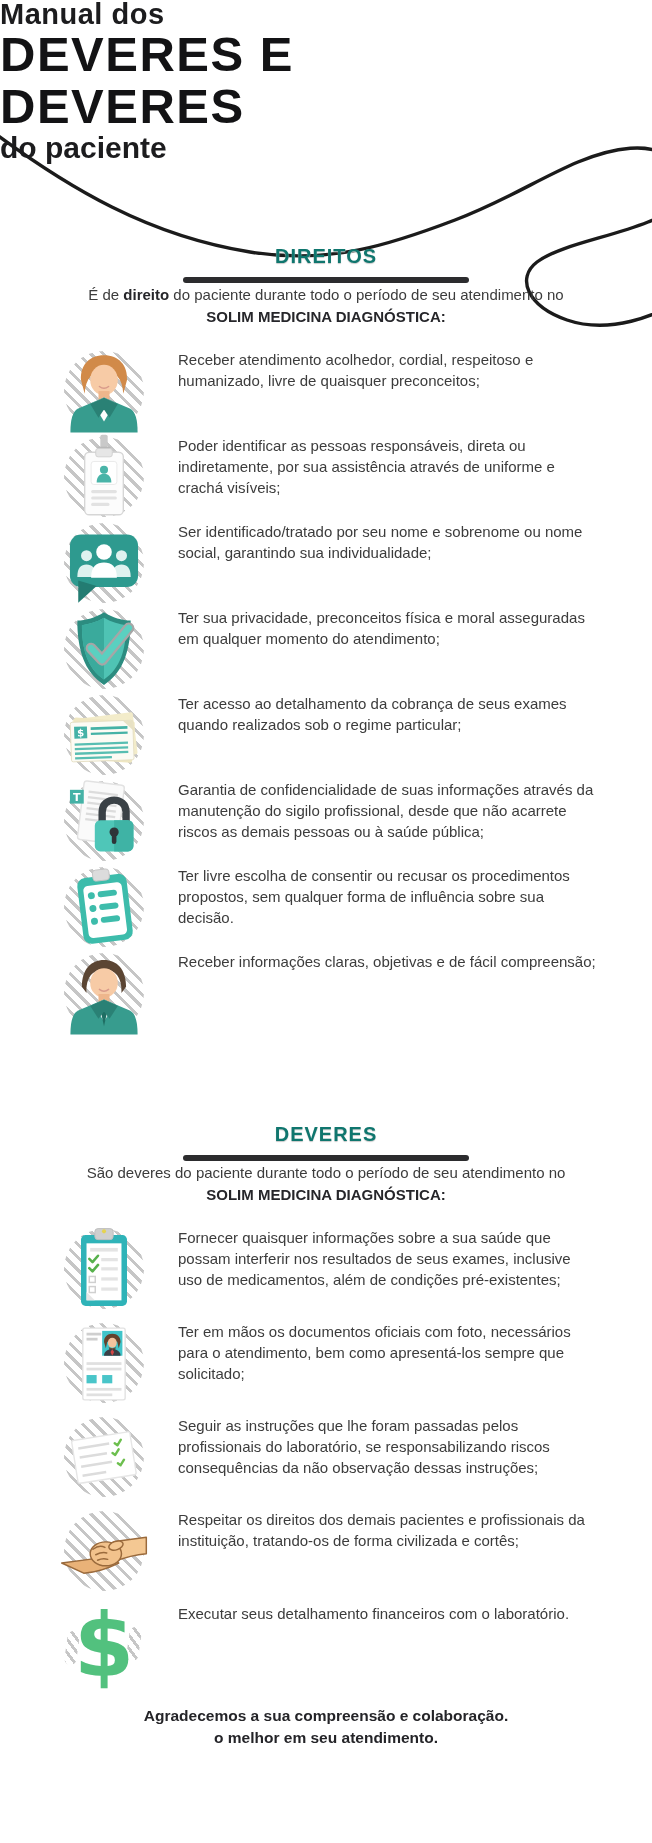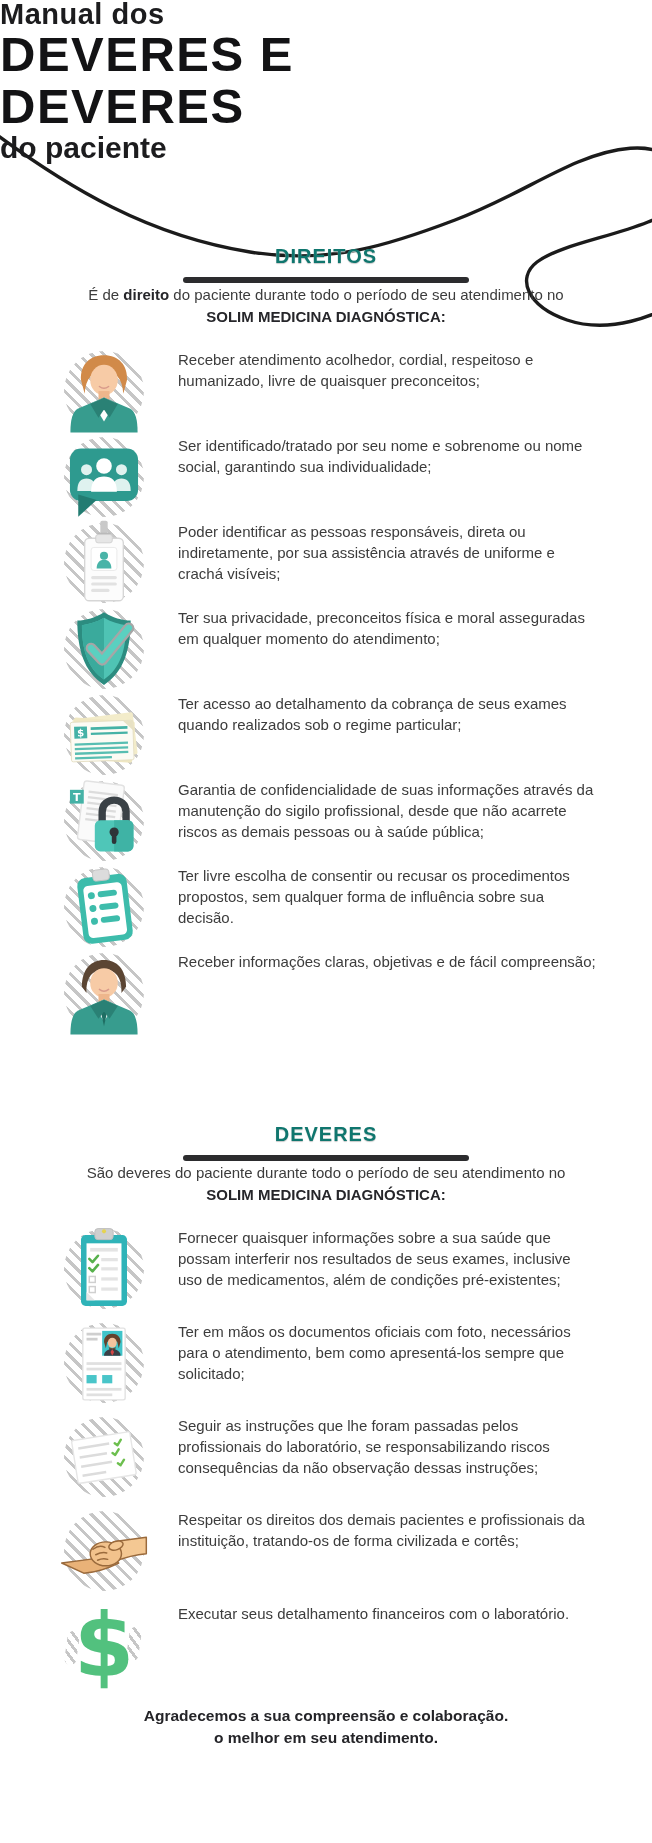--- a/index.html
+++ b/index.html
@@ -93,50 +93,50 @@
           <path d="M50 56l15 7-9 15-6-9v-13z" fill="#2a8175"></path>
         </svg>
       </div>
       <div class="item-text">Receber atendimento acolhedor, cordial, respeitoso e humanizado, livre de quaisquer preconceitos;</div>
     </div>
 
     <div class="item">
       <div class="icon-cell">
         <div class="stripe-circle"></div>
         <svg class="icon-art" viewBox="0 0 100 100">
-          <rect x="13" y="18" width="74" height="57" rx="12" fill="#2e9a8f"></rect>
-          <path d="M22 68v24l20-18z" fill="#237c72"></path>
-          <circle cx="31" cy="41" r="6" fill="#dff2ef"></circle>
-          <path d="M21 64c0-10 4-13.5 10-13.5S41 54 41 64z" fill="#dff2ef"></path>
-          <circle cx="69" cy="41" r="6" fill="#dff2ef"></circle>
-          <path d="M59 64c0-10 4-13.5 10-13.5S79 54 79 64z" fill="#dff2ef"></path>
-          <circle cx="50" cy="37" r="8.5" fill="#ffffff"></circle>
-          <path d="M36 65c0-12.5 6-16.5 14-16.5s14 4 14 16.5z" fill="#ffffff"></path>
-        </svg>
-      </div>
-      <div class="item-text">Ser identificado/tratado por seu nome e sobrenome ou nome social, garantindo sua individualidade;</div>
-    </div>
-
-    <div class="item">
-      <div class="icon-cell">
-        <div class="stripe-circle"></div>
-        <svg class="icon-art" viewBox="0 0 100 100">
           <rect x="46" y="3" width="8" height="16" rx="2" fill="#c9c9c9"></rect>
           <path d="M43 16h14l2 8H41z" fill="#b9b9b9"></path>
           <rect x="29" y="22" width="42" height="68" rx="5" fill="#fcfcfc" stroke="#d6d6d6" stroke-width="1.5"></rect>
           <rect x="41" y="18" width="18" height="9" rx="2.5" fill="#e6e6e6" stroke="#cfcfcf"></rect>
           <rect x="36" y="32" width="28" height="25" rx="3" fill="#ffffff" stroke="#e8e8e8"></rect>
           <circle cx="50" cy="41" r="4.4" fill="#49b4a8"></circle>
           <path d="M42 55c0-7 4-9.5 8-9.5s8 2.5 8 9.5z" fill="#49b4a8"></path>
           <rect x="36" y="63" width="28" height="3.5" rx="1.7" fill="#e2e2e2"></rect>
           <rect x="36" y="70" width="28" height="3.5" rx="1.7" fill="#e2e2e2"></rect>
           <rect x="36" y="77" width="20" height="3.5" rx="1.7" fill="#e2e2e2"></rect>
         </svg>
       </div>
       <div class="item-text">Poder identificar as pessoas responsáveis, direta ou indiretamente, por sua assistência através de uniforme e crachá visíveis;</div>
+    </div>
+
+    <div class="item">
+      <div class="icon-cell">
+        <div class="stripe-circle"></div>
+        <svg class="icon-art" viewBox="0 0 100 100">
+          <rect x="13" y="18" width="74" height="57" rx="12" fill="#2e9a8f"></rect>
+          <path d="M22 68v24l20-18z" fill="#237c72"></path>
+          <circle cx="31" cy="41" r="6" fill="#dff2ef"></circle>
+          <path d="M21 64c0-10 4-13.5 10-13.5S41 54 41 64z" fill="#dff2ef"></path>
+          <circle cx="69" cy="41" r="6" fill="#dff2ef"></circle>
+          <path d="M59 64c0-10 4-13.5 10-13.5S79 54 79 64z" fill="#dff2ef"></path>
+          <circle cx="50" cy="37" r="8.5" fill="#ffffff"></circle>
+          <path d="M36 65c0-12.5 6-16.5 14-16.5s14 4 14 16.5z" fill="#ffffff"></path>
+        </svg>
+      </div>
+      <div class="item-text">Ser identificado/tratado por seu nome e sobrenome ou nome social, garantindo sua individualidade;</div>
     </div>
 
     <div class="item">
       <div class="icon-cell">
         <div class="stripe-circle"></div>
         <svg class="icon-art" viewBox="0 0 100 100">
           <path d="M50 9c9 6 20 9 29 9 0 30-7 56-29 70C28 74 21 48 21 18c9 0 20-3 29-9z" fill="#2c8c80"></path>
           <path d="M50 15c8 5 17 7 24 8 0 26-6 47-24 59-18-12-24-33-24-59 7-1 16-3 24-8z" fill="#4fc3b4"></path>
           <path d="M50 15c-8 5-17 7-24 8 0 26 6 47 24 59z" fill="#3aaa9c"></path>
           <path d="M36 48l12 13 29-35" stroke="#a6a6a6" stroke-width="12" fill="none" stroke-linecap="round" stroke-linejoin="round"></path>

